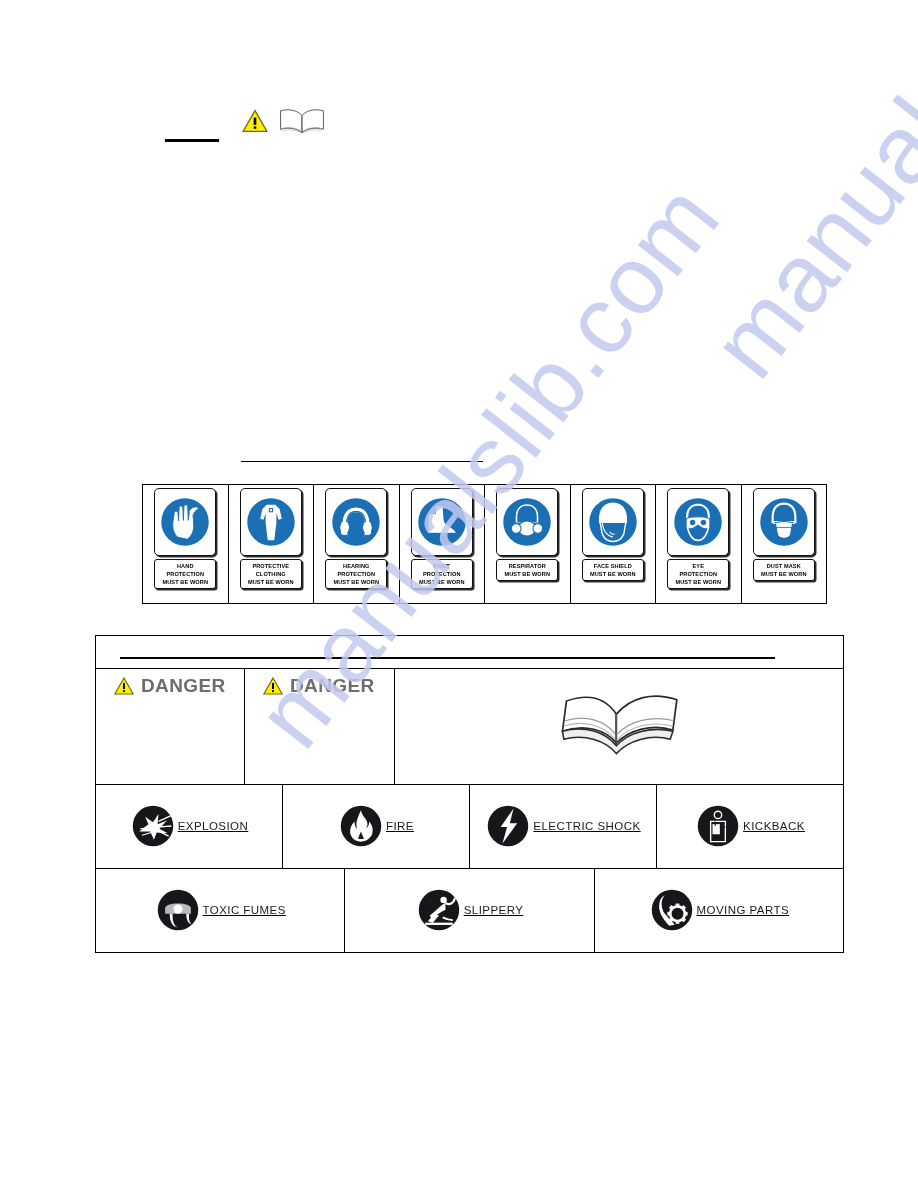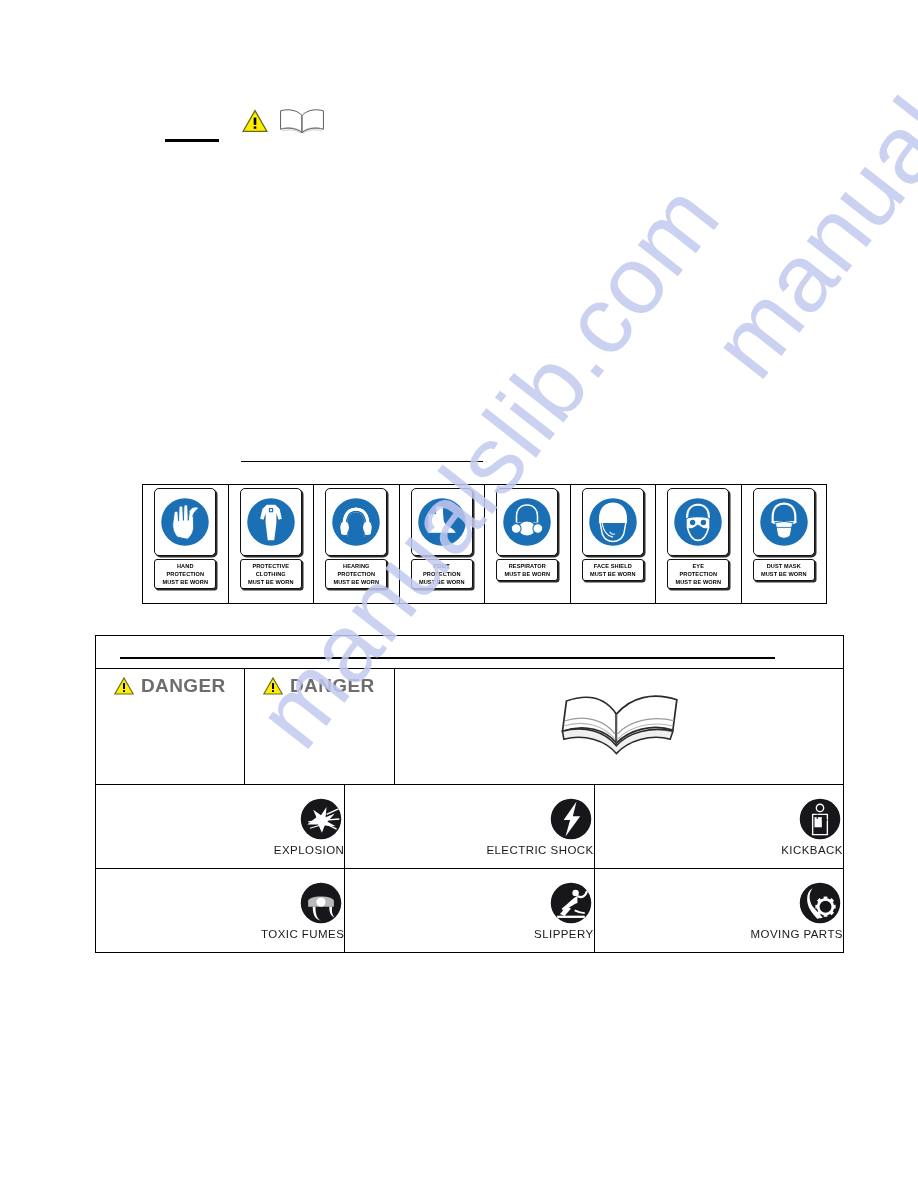--- a/index.html
+++ b/index.html
@@ -119,22 +119,23 @@
   .sig-inner{display:flex;align-items:center;gap:7px;}
   .sig-word{
     font-size:19px;font-weight:700;color:#6d6d6d;letter-spacing:.4px;
     font-family:"Liberation Sans", sans-serif;
   }
 
   .hz-row{height:84px;display:flex;}
   .hz-row.first{border-bottom:1.6px solid #000;}
   .hz-cell{
     flex:1 1 0;border-right:1.6px solid #000;box-sizing:border-box;
-    display:flex;flex-direction:column;align-items:flex-end;justify-content:center;
+    display:flex;flex-direction:row;align-items:center;justify-content:center;
     gap:2px;
+    text-decoration:underline;
   }
   .hz-cell:last-child{border-right:none;}
   .hz-ico{width:46px;height:46px;display:block;}
   .hz-label{
     font-size:11.5px;color:#1a1a1a;letter-spacing:.45px;
     font-family:"Liberation Sans", sans-serif;
   }
   svg{display:block;}
 </style>
 </head>
@@ -361,20 +362,28 @@
       <div class="hz-cell">
         <svg class="hz-ico" viewBox="0 0 100 100">
           <circle cx="50" cy="50" r="44" fill="#17171b"></circle>
           <path d="M20 62 L40 46 L33 30 L50 42 L62 24 L60 46 L80 38 L64 56 L82 66 L58 64 L52 80 L44 62 Z" fill="#fff"></path>
           <path d="M62 40 L88 28 M66 52 L90 50 M60 60 L84 72" stroke="#fff" stroke-width="3" fill="none"></path>
           <path d="M26 70 L46 64 M22 56 L40 54" stroke="#fff" stroke-width="2.4" fill="none"></path>
         </svg>
         <div class="hz-label">EXPLOSION</div>
       </div>
 
+      <div class="hz-cell">
+        <svg class="hz-ico" viewBox="0 0 100 100">
+          <circle cx="50" cy="50" r="44" fill="#17171b"></circle>
+          <path d="M50 16 C52 30 64 34 64 46 C64 52 60 56 60 56 C64 54 68 48 68 40 C76 50 78 62 72 72 C66 82 56 84 50 84 C42 84 32 80 28 70 C24 60 28 48 36 40 C36 48 38 54 42 56 C38 48 40 36 50 16 Z" fill="#fff"></path>
+          <path d="M50 62 C52 70 56 74 56 78 L44 78 C44 72 48 68 50 62 Z" fill="#17171b"></path>
+        </svg>
+        <div class="hz-label">FIRE</div>
+      </div>
 
       <div class="hz-cell">
         <svg class="hz-ico" viewBox="0 0 100 100">
           <circle cx="50" cy="50" r="44" fill="#17171b"></circle>
           <path d="M62 12 L34 52 L48 52 L38 88 L70 44 L54 44 Z" fill="#fff"></path>
         </svg>
         <div class="hz-label">ELECTRIC SHOCK</div>
       </div>
 
       <div class="hz-cell">

